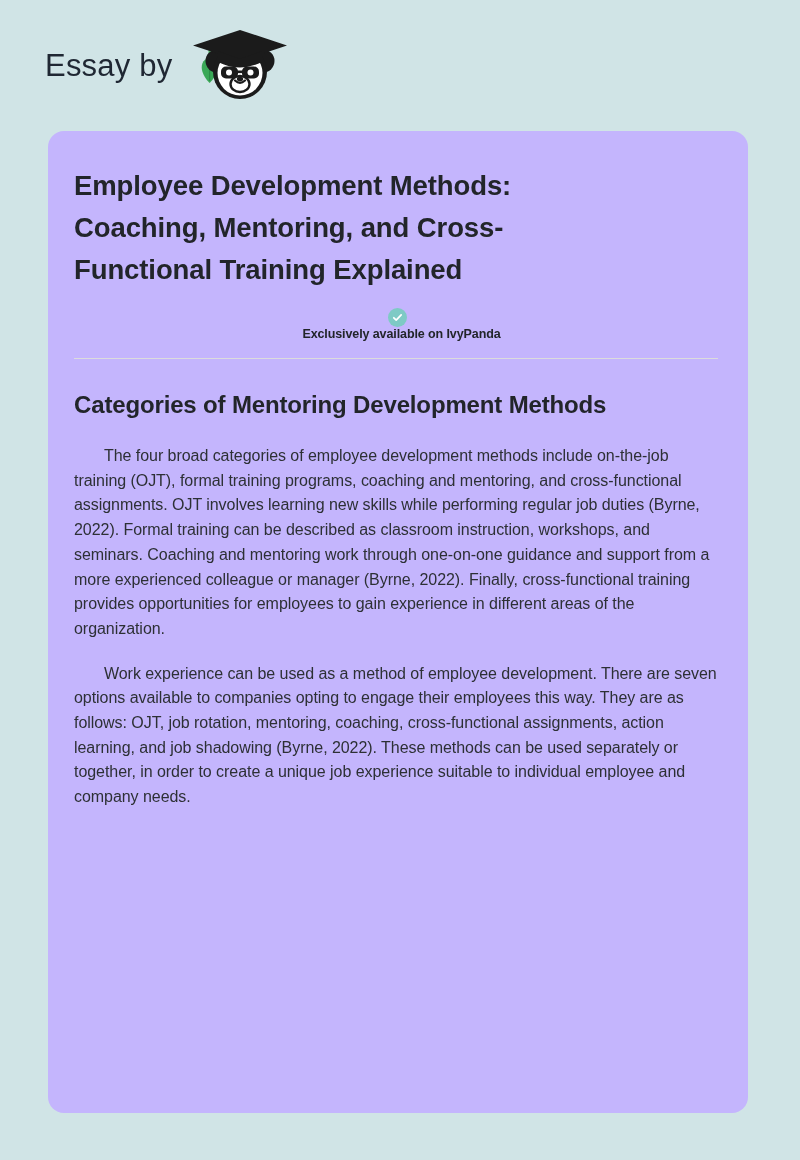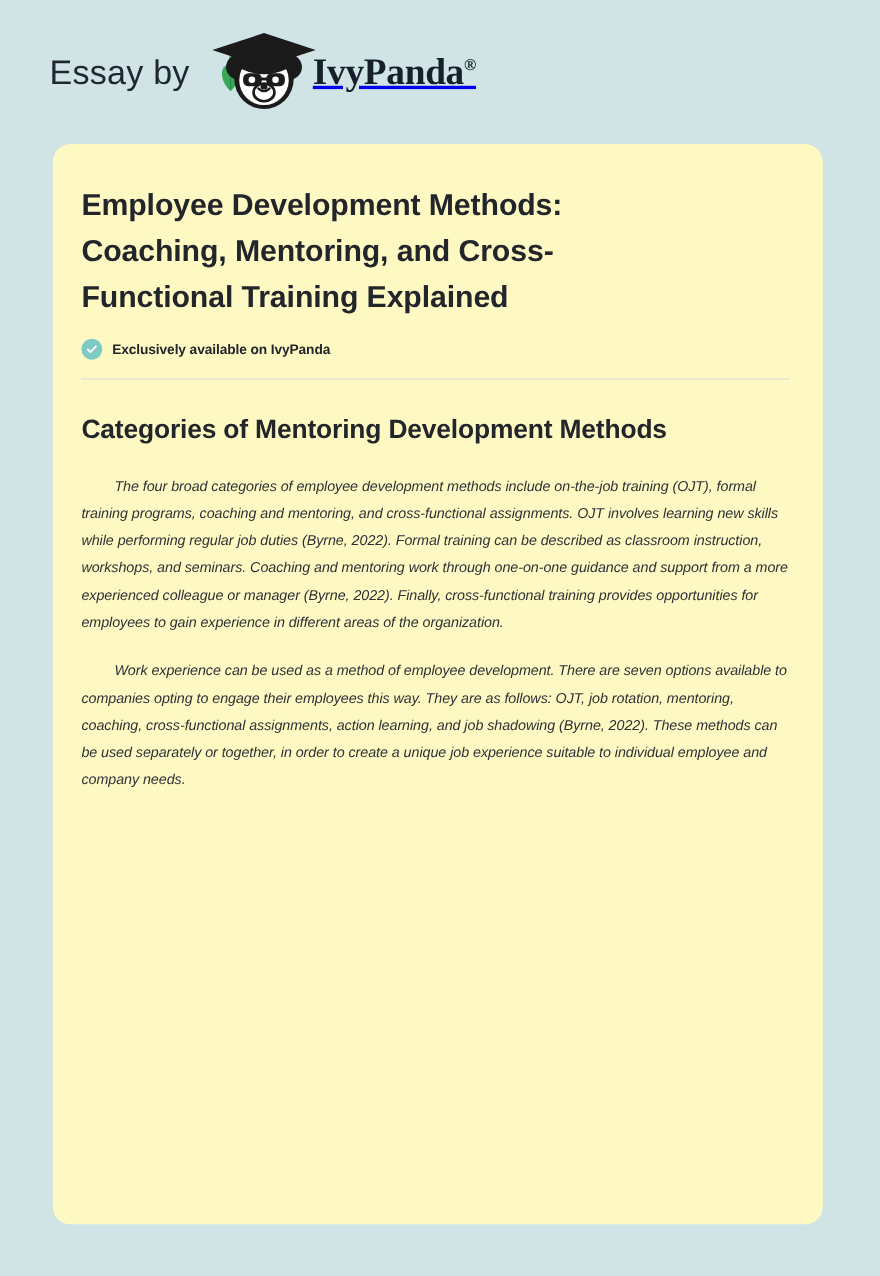--- a/index.html
+++ b/index.html
@@ -61,21 +61,21 @@
     font-weight: 700;
   }
 
   
   .paper-card {
     position: absolute;
     left: 48px;
     top: 131px;
     width: 700px;
     height: 982px;
-    background: #fef9c3;
+    background: #c4b5fd;
     border-radius: 16px;
     box-sizing: border-box;
     padding: 0;
     overflow: hidden;
   }
   .card-inner {
     padding: 34px 28px 0 26px;
   }
 
   .doc-title {
@@ -86,20 +86,21 @@
     color: #22252a;
     letter-spacing: -0.1px;
     max-width: 560px;
     font-family: "Liberation Sans", sans-serif;
   }
 
   .exclusive-row {
     display: flex;
     align-items: center;
     margin-top: 17px;
+    flex-direction: column;
   }
   .check-badge {
     width: 19px;
     height: 19px;
     border-radius: 50%;
     background: #7ecac5;
     display: flex;
     align-items: center;
     justify-content: center;
     flex: 0 0 auto;
@@ -129,28 +130,27 @@
     color: #22252a;
     letter-spacing: -0.15px;
     max-width: 560px;
   }
   .section-heading.second {
     margin-top: 29px;
   }
 
   .body-paragraph {
     margin: 20px 0 0 0;
-    font-size: 13px;
+    font-size: 16px;
     line-height: 24.7px;
     color: #2d3035;
     text-indent: 30px;
     text-align: left;
     max-width: 648px;
     letter-spacing: -0.05px;
-    font-style: italic;
   }
 </style>
 </head>
 <body>
 
 <div class="brand-bar">
   <span class="brand-essay-by">Essay by</span>
 
   <a class="brand-logo-wrap" href="#">
     <span>
@@ -179,21 +179,20 @@
         <ellipse cx="52" cy="56" rx="9.5" ry="8" fill="#ffffff" stroke="#1b1b1b" stroke-width="2.4"></ellipse>
         <path d="M47 52.5 q5 4.5 10 0" stroke="#1b1b1b" stroke-width="2.2" fill="none" stroke-linecap="round"></path>
         <ellipse cx="52" cy="51" rx="3.2" ry="2.2" fill="#1b1b1b"></ellipse>
 
         <g fill="#1b1b1b">
           <path d="M52 2 L99 17.5 L52 33 L5 17.5 Z"></path>
           <path d="M30 23 L30 34 Q52 45 74 34 L74 23 L52 31 Z"></path>
         </g>
       </svg>
     </span>
-    <span class="brand-wordmark"><span>IvyPanda</span><span class="reg">®</span></span>
   </a>
 </div>
 
 <div class="paper-card">
   <div class="card-inner">
 
     <h1 class="doc-title">Employee Development Methods: Coaching, Mentoring, and Cross-Functional Training Explained</h1>
 
     <div class="exclusive-row">
       <span class="check-badge">

